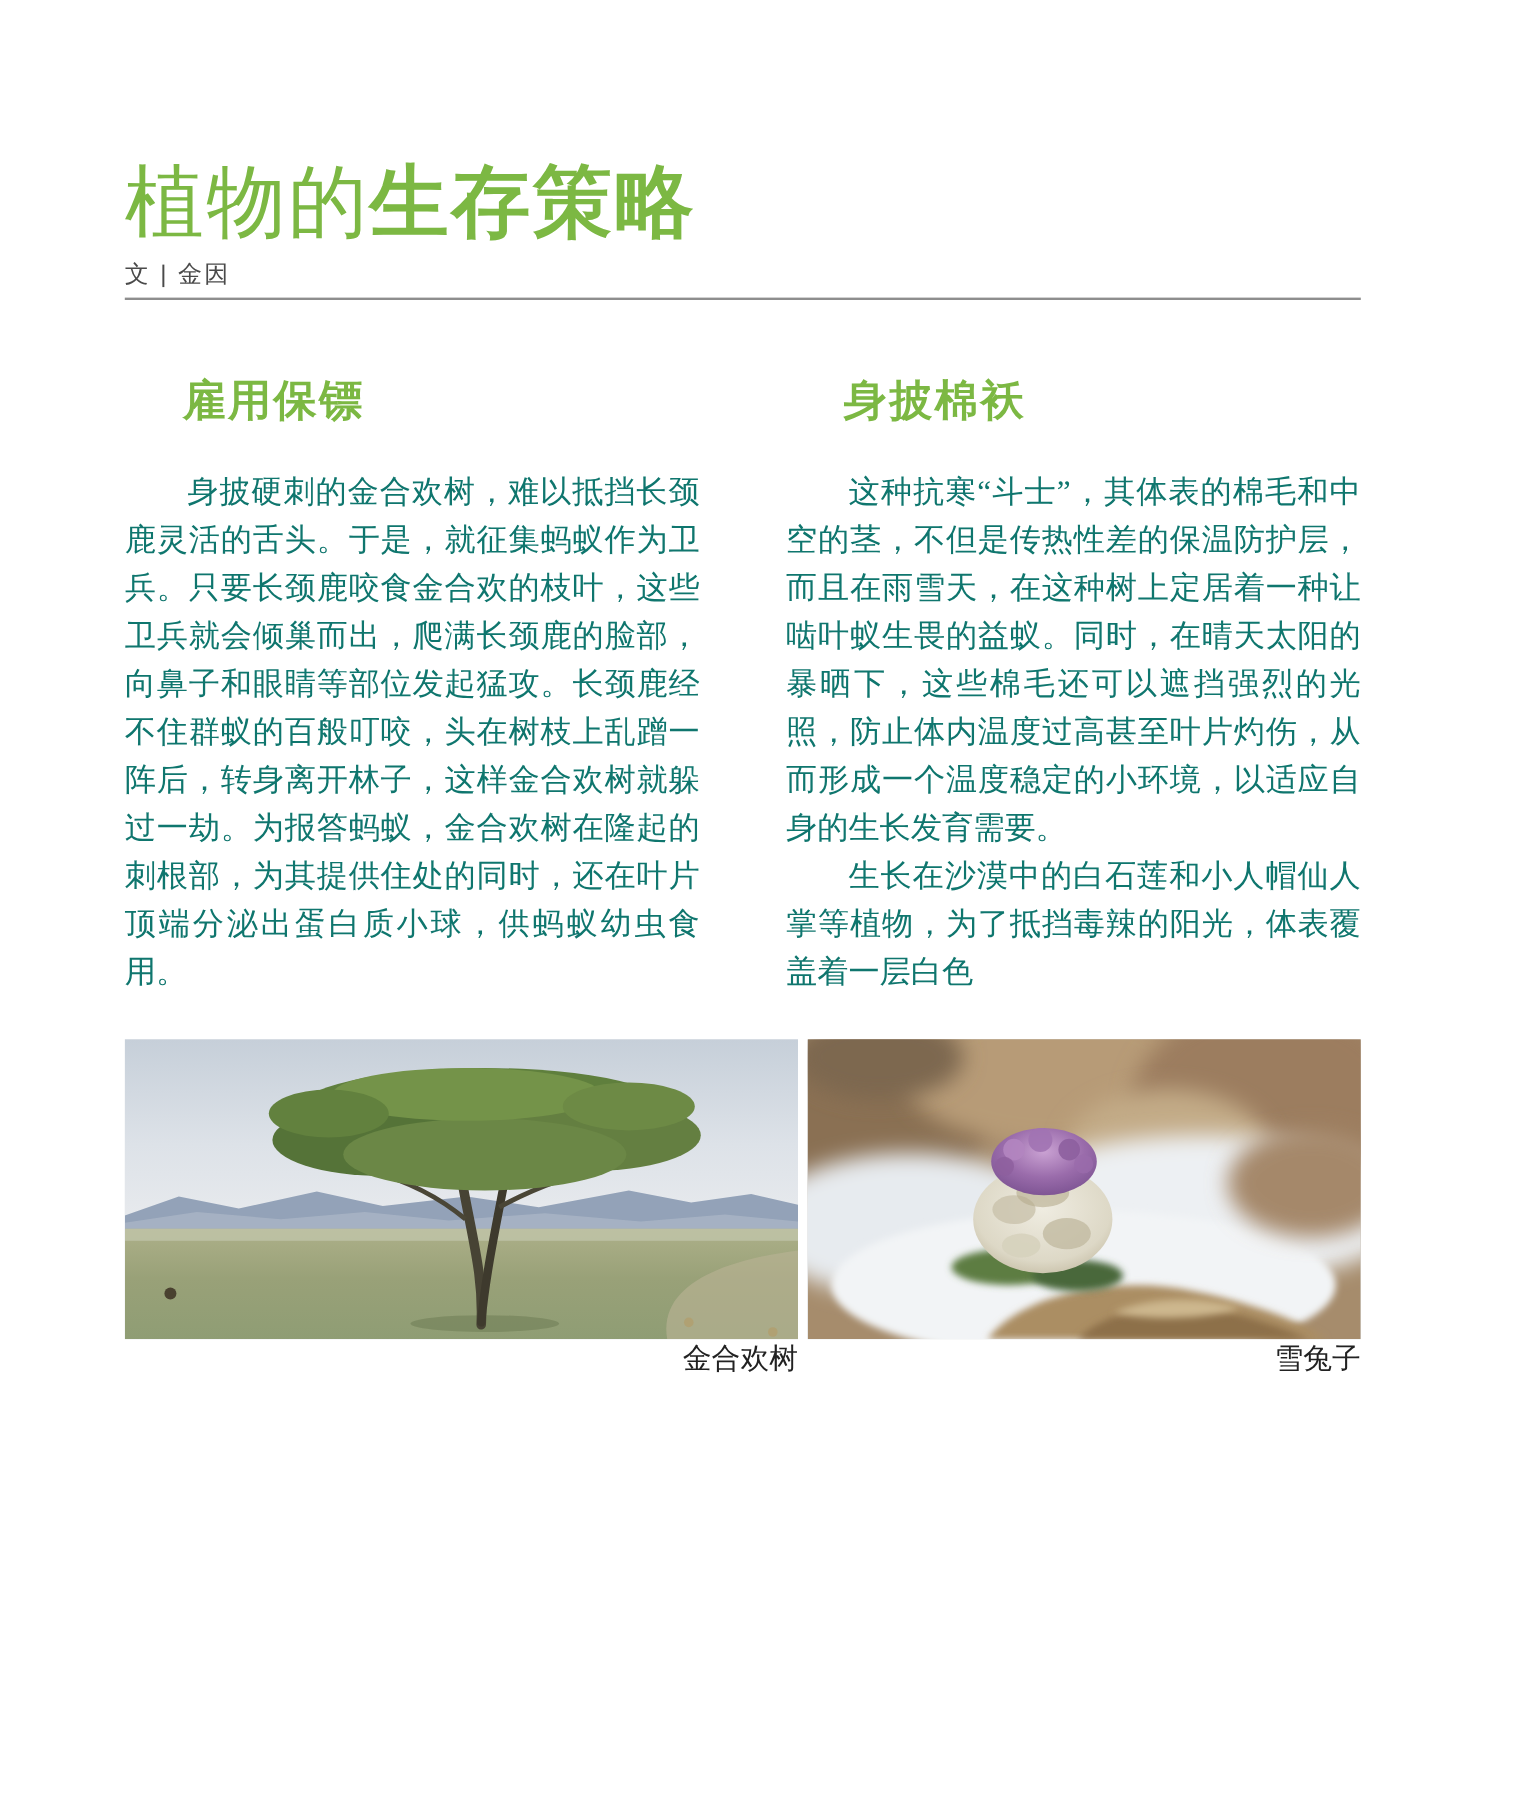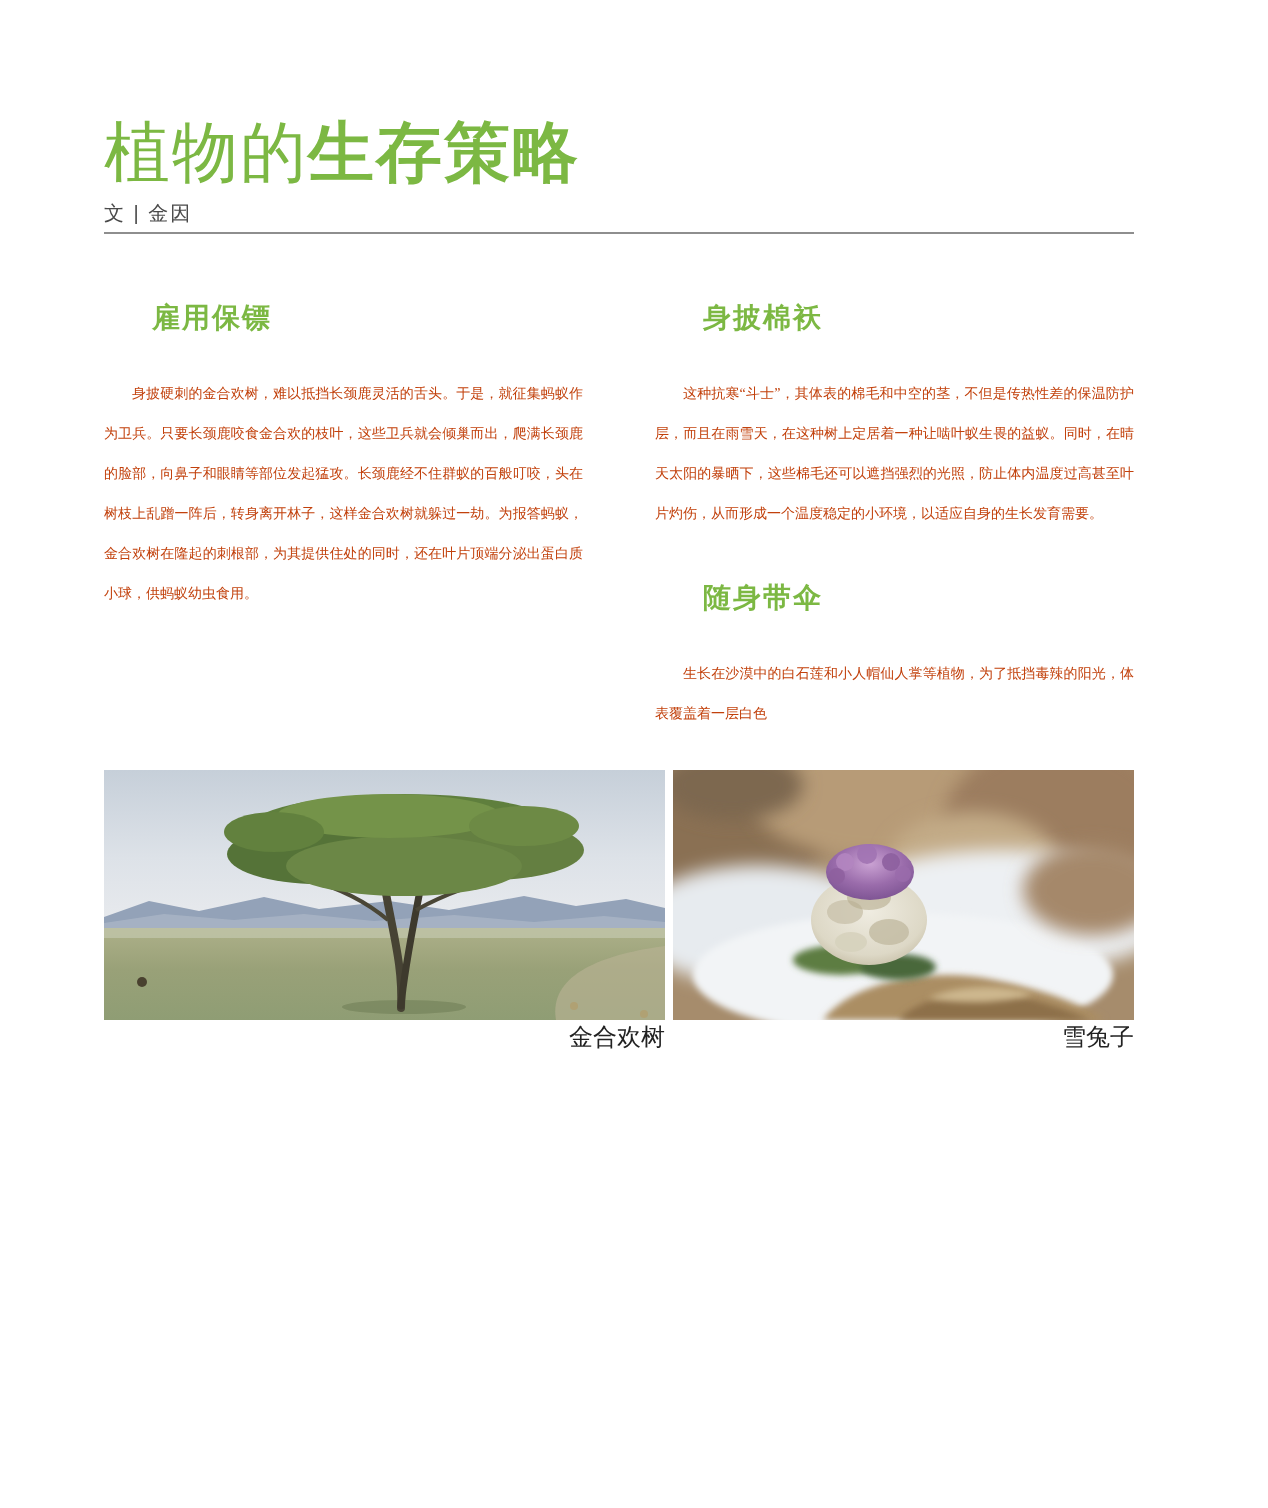--- a/index.html
+++ b/index.html
@@ -1,21 +1,21 @@
 <!DOCTYPE html>
 <html lang="zh"><head>
 <meta charset="utf-8">
 <style>
   html,body{margin:0;padding:0;background:#ffffff;}
   body{
     width:1268px;height:1508px;position:relative;overflow:hidden;
     font-family:"Liberation Sans",sans-serif;
     -webkit-font-smoothing:antialiased;
   }
-  .page{position:absolute;left:104px;top:0;width:1030px;}
+  .page{position:absolute;left:104px;top:16px;width:1030px;}
 
   .title{
     margin:112px 0 0 0;padding:0;
     font-size:66px;line-height:80px;letter-spacing:2px;
     color:#7cb843;white-space:nowrap;
   }
   .t-reg{font-weight:400;}
   .t-bold{font-weight:800;}
 
   .byline{
@@ -29,30 +29,30 @@
     margin:18px 0 0 0;padding:0;
     font-size:22px;line-height:32px;letter-spacing:1px;
     color:#1c1c1c;text-indent:2em;
   }
 
   .columns{margin-top:68px;display:flex;gap:72px;}
   .col{width:479px;}
 
   .sec-h{
     margin:0 0 40px 48px;padding:0;
-    font-size:28px;line-height:32px;font-weight:700;
+    font-size:36px;line-height:32px;font-weight:700;
     color:#7cb843;letter-spacing:2px;
   }
   .sec-h-later{margin-top:48px;}
 
   p.body{
     margin:0;padding:0;
     font-family:"Liberation Serif",serif;
-    font-size:14px;line-height:40px;
-    color:#c2410c;text-align:justify;text-indent:2em;
+    font-size:26px;line-height:40px;
+    color:#0f766e;text-align:justify;text-indent:2em;
   }
 
   .photos{margin-top:36px;display:flex;gap:8px;}
   .photo{margin:0;padding:0;height:250px;overflow:hidden;background:#dde1e6;}
   .photo svg{display:block;width:100%;height:100%;}
   .photo-left{width:561px;}
   .photo-right{width:461px;}
 
   .captions{display:flex;gap:8px;margin-top:6px;}
   .cap{font-size:24px;line-height:22px;color:#222;text-align:right;font-weight:500;}
@@ -74,21 +74,20 @@
   <div class="columns">
 
     <div class="col">
       <h2 class="sec-h">雇用保镖</h2>
       <p class="body">身披硬刺的金合欢树，难以抵挡长颈鹿灵活的舌头。于是，就征集蚂蚁作为卫兵。只要长颈鹿咬食金合欢的枝叶，这些卫兵就会倾巢而出，爬满长颈鹿的脸部，向鼻子和眼睛等部位发起猛攻。长颈鹿经不住群蚁的百般叮咬，头在树枝上乱蹭一阵后，转身离开林子，这样金合欢树就躲过一劫。为报答蚂蚁，金合欢树在隆起的刺根部，为其提供住处的同时，还在叶片顶端分泌出蛋白质小球，供蚂蚁幼虫食用。</p>
     </div>
 
     <div class="col">
       <h2 class="sec-h">身披棉袄</h2>
       <p class="body">这种抗寒“斗士”，其体表的棉毛和中空的茎，不但是传热性差的保温防护层，而且在雨雪天，在这种树上定居着一种让啮叶蚁生畏的益蚁。同时，在晴天太阳的暴晒下，这些棉毛还可以遮挡强烈的光照，防止体内温度过高甚至叶片灼伤，从而形成一个温度稳定的小环境，以适应自身的生长发育需要。</p>
-      <h2 class="sec-h sec-h-later">随身带伞</h2>
       <p class="body">生长在沙漠中的白石莲和小人帽仙人掌等植物，为了抵挡毒辣的阳光，体表覆盖着一层白色</p>
     </div>
 
   </div>
 
   <div class="photos">
 
     <figure class="photo photo-left">
       <svg viewBox="0 0 561 250" preserveAspectRatio="none">
         <defs>

